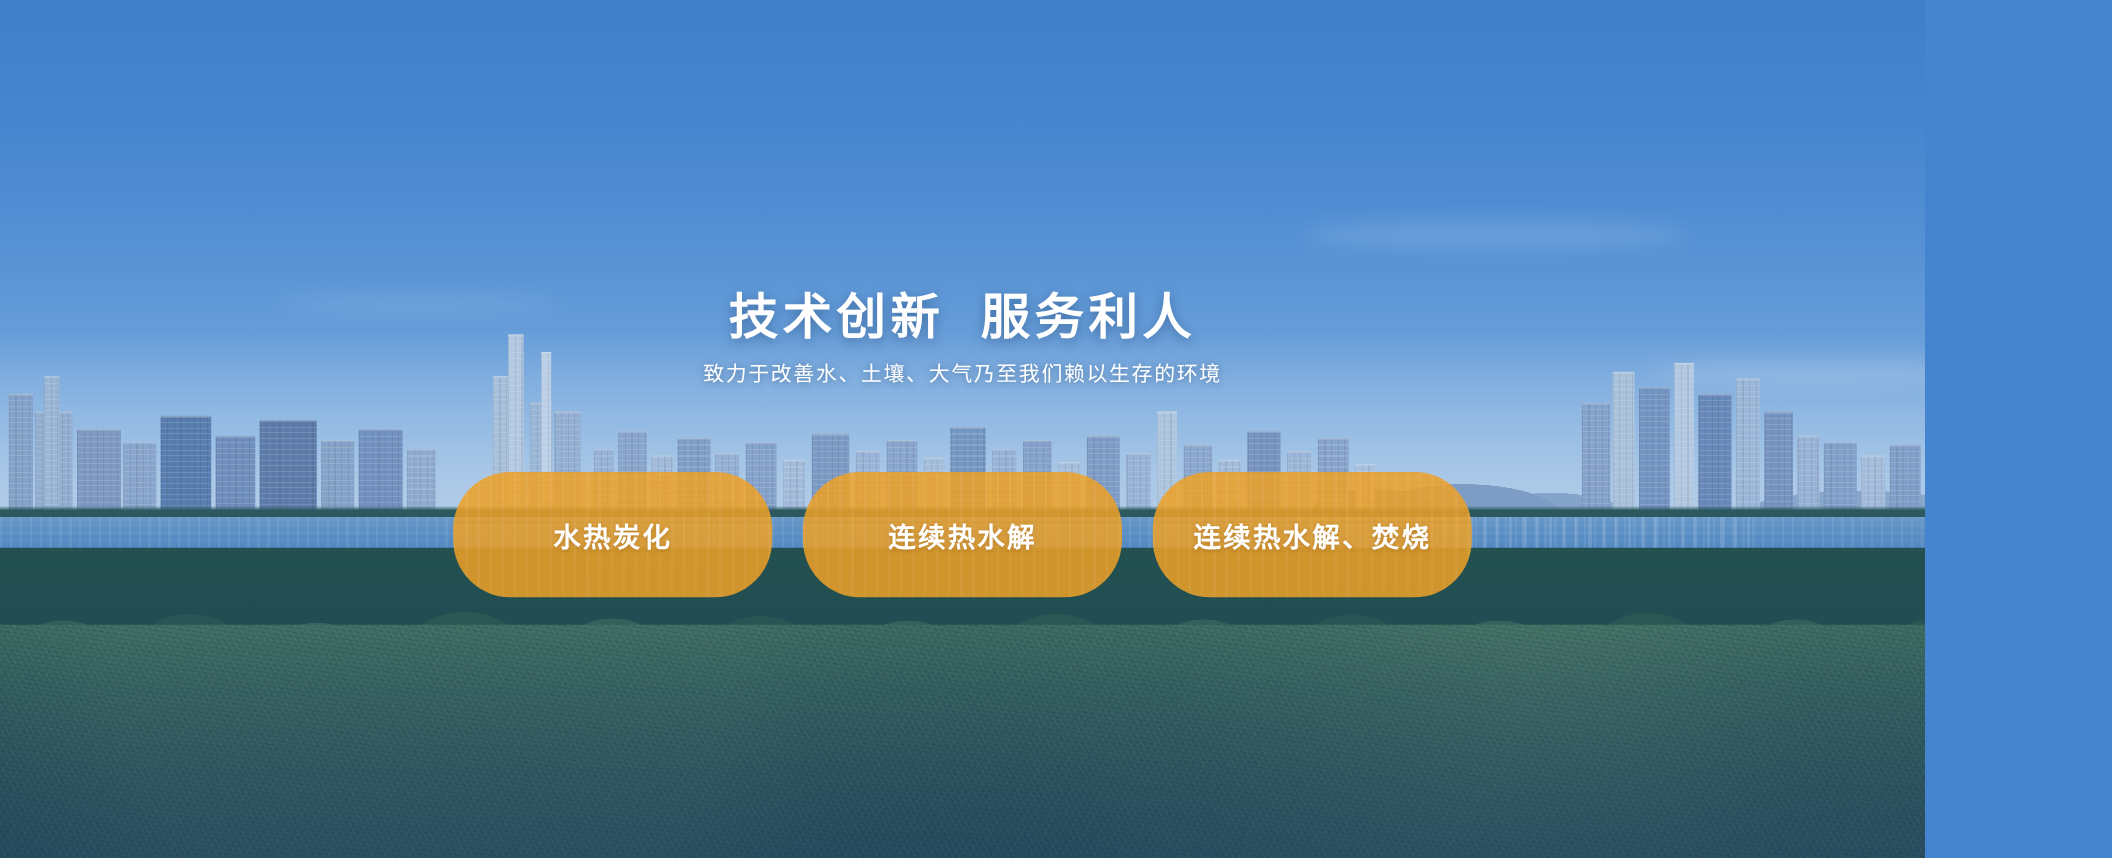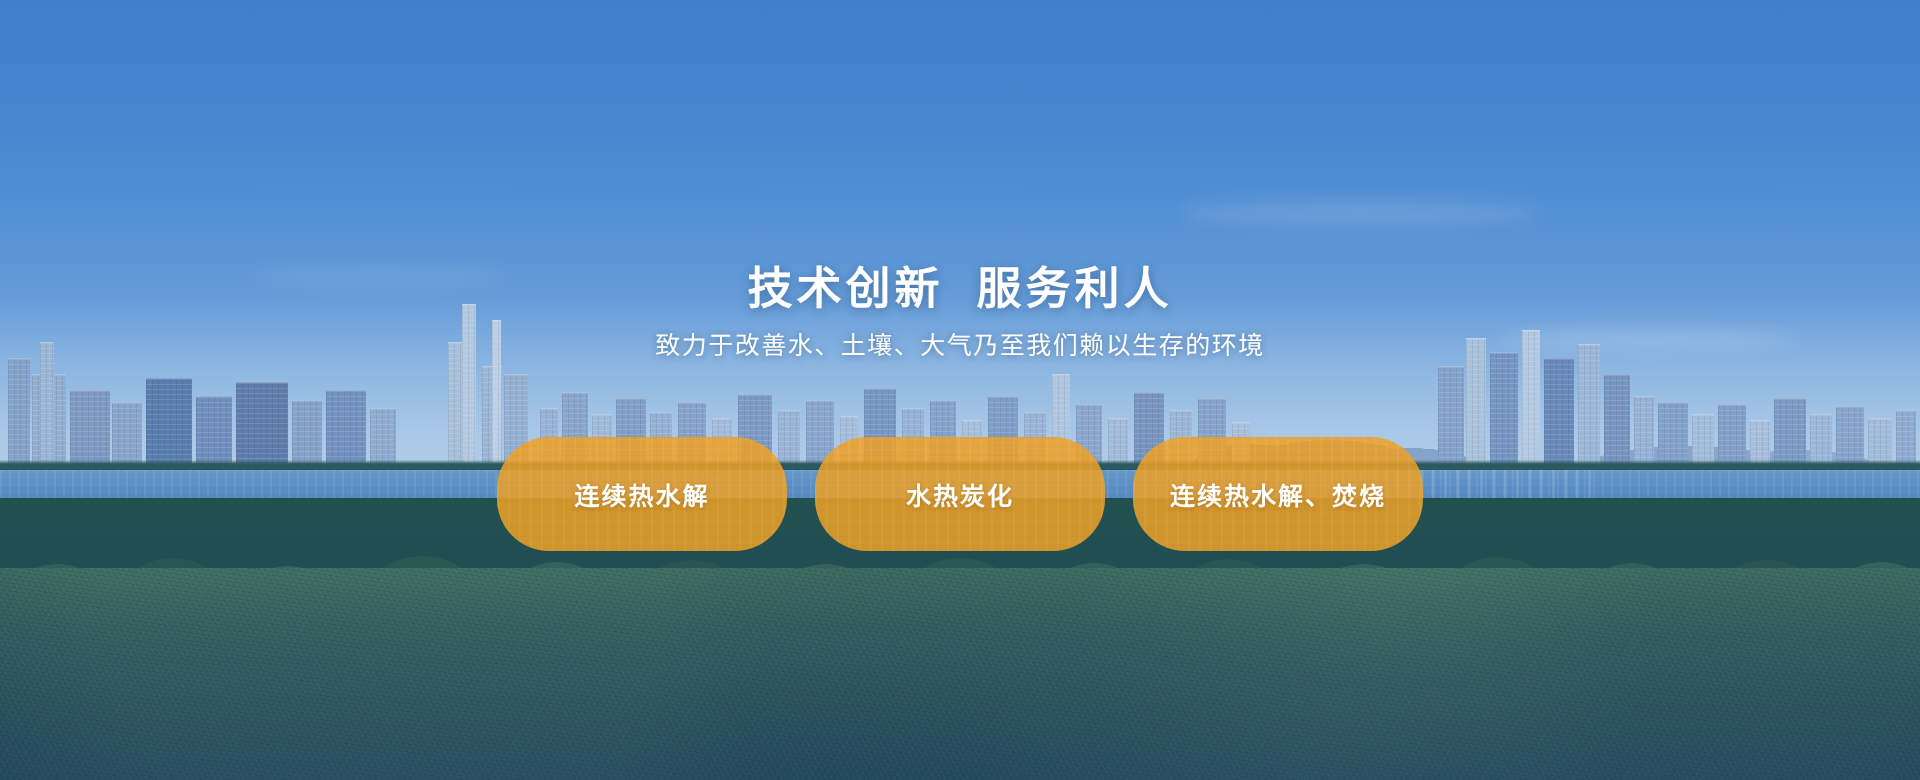--- a/index.html
+++ b/index.html
@@ -6,21 +6,21 @@
   * { margin:0; padding:0; box-sizing:border-box; }
   html, body { width:1920px; height:780px; overflow:hidden; }
   body {
     font-family:"Liberation Sans","DejaVu Sans",sans-serif;
     background:#4584ce;
   }
 
   
   .hero {
     position:relative;
-    width:1920px; height:780px;
+    width:1750px; height:780px;
     overflow:hidden;
   }
 
   
   .sky {
     position:absolute; left:0; top:0; width:1920px; height:470px;
     background:linear-gradient(to bottom,
       #4180cb 0%,
       #4786d0 18%,
       #5592d6 42%,
@@ -170,21 +170,21 @@
     font-size:45px;
     font-weight:700;
     color:#ffffff;
     letter-spacing:4px;
     line-height:1.18;
     text-shadow:0 2px 10px rgba(20,50,90,.40);
     white-space:pre;
   }
   .subtitle {
     margin-top:14px;
-    font-size:25px;
+    font-size:19px;
     font-weight:400;
     color:#ffffff;
     letter-spacing:1.5px;
     line-height:1.3;
     text-shadow:0 1px 7px rgba(20,50,90,.45);
   }
 
   
   .pill-row {
     margin-top:75px;
@@ -310,24 +310,24 @@
   </div>
 
   <div class="tint"></div>
 
   <div class="content">
     <h1 class="title">技术创新  服务利人</h1>
     <p class="subtitle">致力于改善水、土壤、大气乃至我们赖以生存的环境</p>
 
     <div class="pill-row">
       <div class="pill">
-        <span class="pill-label">连续热水解</span>
+        <span class="pill-label">水热炭化</span>
       </div>
       <div class="pill">
-        <span class="pill-label">水热炭化</span>
+        <span class="pill-label">连续热水解</span>
       </div>
       <div class="pill">
         <span class="pill-label">连续热水解、焚烧</span>
       </div>
     </div>
   </div>
 
 </div>
 
 </body></html>

